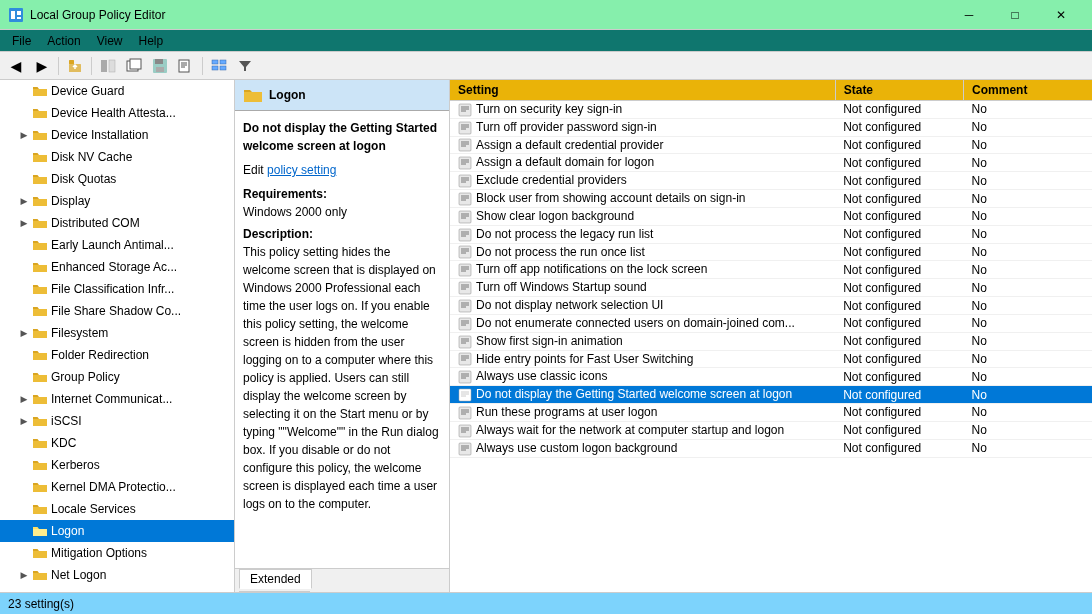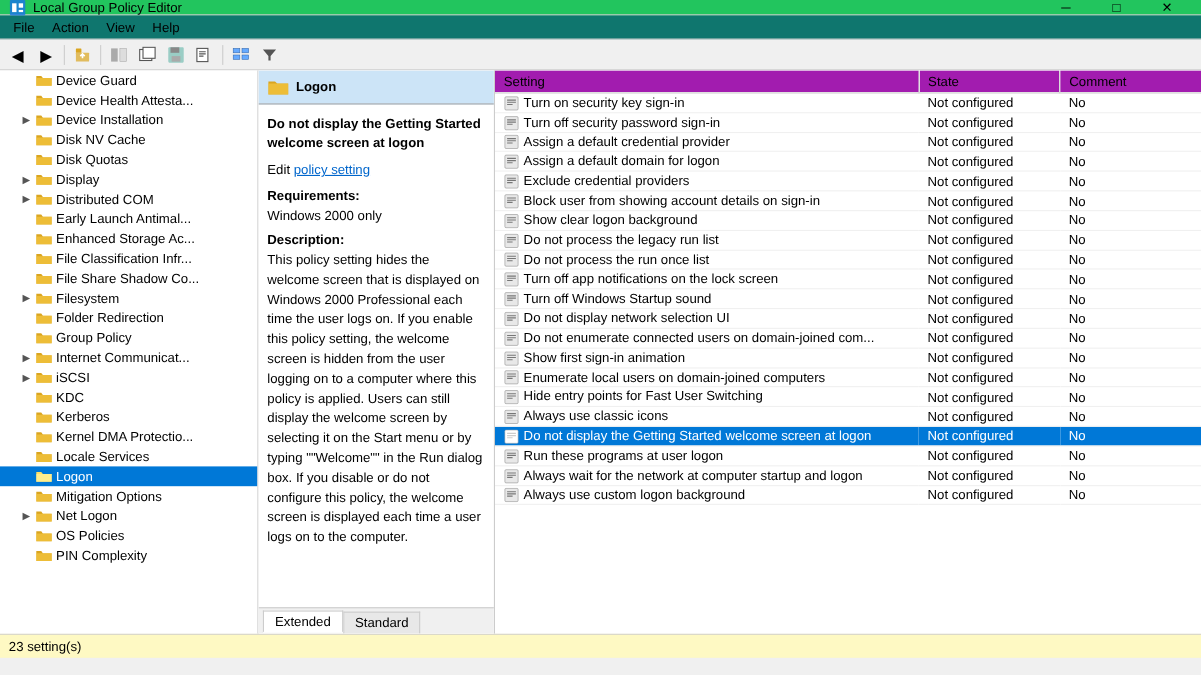--- a/index.html
+++ b/index.html
@@ -1,21 +1,21 @@
 <!DOCTYPE html>
 <html><head>
   <meta charset="utf-8">
   <style>
     * { box-sizing: border-box; margin: 0; padding: 0; font-family: 'Segoe UI', Tahoma, sans-serif; font-size: 12px; }
     body { background: #f0f0f0; width: 1092px; height: 614px; overflow: hidden; }
 
     
     .title-bar {
-      background: #22c55e;
-      height: 14px;
+      background: #86efac;
+      height: 30px;
       display: flex;
       align-items: center;
       padding: 0 8px;
       border-bottom: 1px solid #ccc;
       user-select: none;
     }
     .title-bar-icon { width: 16px; height: 16px; margin-right: 6px; }
     .title-bar-text { font-size: 12px; color: #000; flex: 1; }
     .title-bar-controls { display: flex; gap: 0; }
     .title-bar-btn {
@@ -74,21 +74,21 @@
       width: 235px;
       min-width: 235px;
       border-right: 1px solid #ccc;
       background: white;
       overflow-y: auto;
       overflow-x: hidden;
     }
     .tree-item {
       display: flex;
       align-items: center;
-      padding: 1px 0;
+      padding: 11px 0;
       cursor: pointer;
       white-space: nowrap;
       height: 18px;
     }
     .tree-item.selected { background: #0078d7; color: white; }
     .tree-item .indent { display: inline-block; width: 16px; flex-shrink: 0; }
     .tree-item .expand-icon { width: 16px; flex-shrink: 0; display: flex; align-items: center; justify-content: center; font-size: 9px; color: #555; }
     .tree-item.selected .expand-icon { color: white; }
     .tree-item .folder-icon { width: 16px; height: 14px; flex-shrink: 0; margin-right: 3px; position: relative; }
     .folder-svg { width: 16px; height: 14px; }
@@ -134,60 +134,61 @@
     .settings-table {
       flex: 1;
       overflow-y: auto;
       overflow-x: auto;
     }
     table {
       width: 100%;
       border-collapse: collapse;
     }
     th {
-      background: #a21caf;
+      background: #eab308;
       border-bottom: 1px solid #ccc;
       border-right: 1px solid #ccc;
       padding: 3px 8px;
       text-align: left;
-      font-weight: normal;
+      font-weight: bold;
       font-size: 12px;
       position: sticky;
       top: 0;
       z-index: 1;
       white-space: nowrap;
     }
     th:last-child { border-right: none; }
     td {
       padding: 1px 8px;
       border-bottom: 1px solid #f0f0f0;
       font-size: 12px;
       white-space: nowrap;
     }
     tr.selected td { background: #0078d7; color: white; }
 
     
     .status-bar {
       height: 22px;
-      background: #fef9c3;
+      background: #7dd3fc;
       border-top: 1px solid #ccc;
       display: flex;
       align-items: center;
       padding: 0 8px;
       font-size: 12px;
     }
 
     
     .tab-bar {
       display: flex;
-      align-items: center;
+      align-items: flex-start;
       border-top: 1px solid #ccc;
       background: #f0f0f0;
       padding: 0 4px;
       height: 24px;
+      flex-direction: column;
     }
     .tab {
       padding: 2px 10px;
       border: 1px solid #ccc;
       border-bottom: none;
       background: white;
       cursor: pointer;
       font-size: 12px;
       height: 20px;
       display: flex; align-items: center;
@@ -583,21 +584,21 @@
               <td>No</td>
             </tr>
             <tr>
               <td><span class="icon-setting">
                   <svg width="14" height="14" viewBox="0 0 14 14">
     <rect x="1" y="1" width="12" height="12" rx="1" fill="#e8e8e8" stroke="#888" stroke-width="0.5"></rect>
     <line x1="3" y1="4" x2="11" y2="4" stroke="#777" stroke-width="1"></line>
     <line x1="3" y1="6" x2="11" y2="6" stroke="#777" stroke-width="1"></line>
     <line x1="3" y1="8" x2="8" y2="8" stroke="#777" stroke-width="1"></line>
   </svg>
-                </span><span>Turn off security password sign-in</span></td>
+                </span><span>Turn off provider password sign-in</span></td>
               <td>Not configured</td>
               <td>No</td>
             </tr>
             <tr>
               <td><span class="icon-setting">
                   <svg width="14" height="14" viewBox="0 0 14 14">
     <rect x="1" y="1" width="12" height="12" rx="1" fill="#e8e8e8" stroke="#888" stroke-width="0.5"></rect>
     <line x1="3" y1="4" x2="11" y2="4" stroke="#777" stroke-width="1"></line>
     <line x1="3" y1="6" x2="11" y2="6" stroke="#777" stroke-width="1"></line>
     <line x1="3" y1="8" x2="8" y2="8" stroke="#777" stroke-width="1"></line>
@@ -728,32 +729,20 @@
             </tr>
             <tr>
               <td><span class="icon-setting">
                   <svg width="14" height="14" viewBox="0 0 14 14">
     <rect x="1" y="1" width="12" height="12" rx="1" fill="#e8e8e8" stroke="#888" stroke-width="0.5"></rect>
     <line x1="3" y1="4" x2="11" y2="4" stroke="#777" stroke-width="1"></line>
     <line x1="3" y1="6" x2="11" y2="6" stroke="#777" stroke-width="1"></line>
     <line x1="3" y1="8" x2="8" y2="8" stroke="#777" stroke-width="1"></line>
   </svg>
                 </span><span>Show first sign-in animation</span></td>
-              <td>Not configured</td>
-              <td>No</td>
-            </tr>
-            <tr>
-              <td><span class="icon-setting">
-                  <svg width="14" height="14" viewBox="0 0 14 14">
-    <rect x="1" y="1" width="12" height="12" rx="1" fill="#e8e8e8" stroke="#888" stroke-width="0.5"></rect>
-    <line x1="3" y1="4" x2="11" y2="4" stroke="#777" stroke-width="1"></line>
-    <line x1="3" y1="6" x2="11" y2="6" stroke="#777" stroke-width="1"></line>
-    <line x1="3" y1="8" x2="8" y2="8" stroke="#777" stroke-width="1"></line>
-  </svg>
-                </span><span>Enumerate local users on domain-joined computers</span></td>
               <td>Not configured</td>
               <td>No</td>
             </tr>
             <tr>
               <td><span class="icon-setting">
                   <svg width="14" height="14" viewBox="0 0 14 14">
     <rect x="1" y="1" width="12" height="12" rx="1" fill="#e8e8e8" stroke="#888" stroke-width="0.5"></rect>
     <line x1="3" y1="4" x2="11" y2="4" stroke="#777" stroke-width="1"></line>
     <line x1="3" y1="6" x2="11" y2="6" stroke="#777" stroke-width="1"></line>
     <line x1="3" y1="8" x2="8" y2="8" stroke="#777" stroke-width="1"></line>

